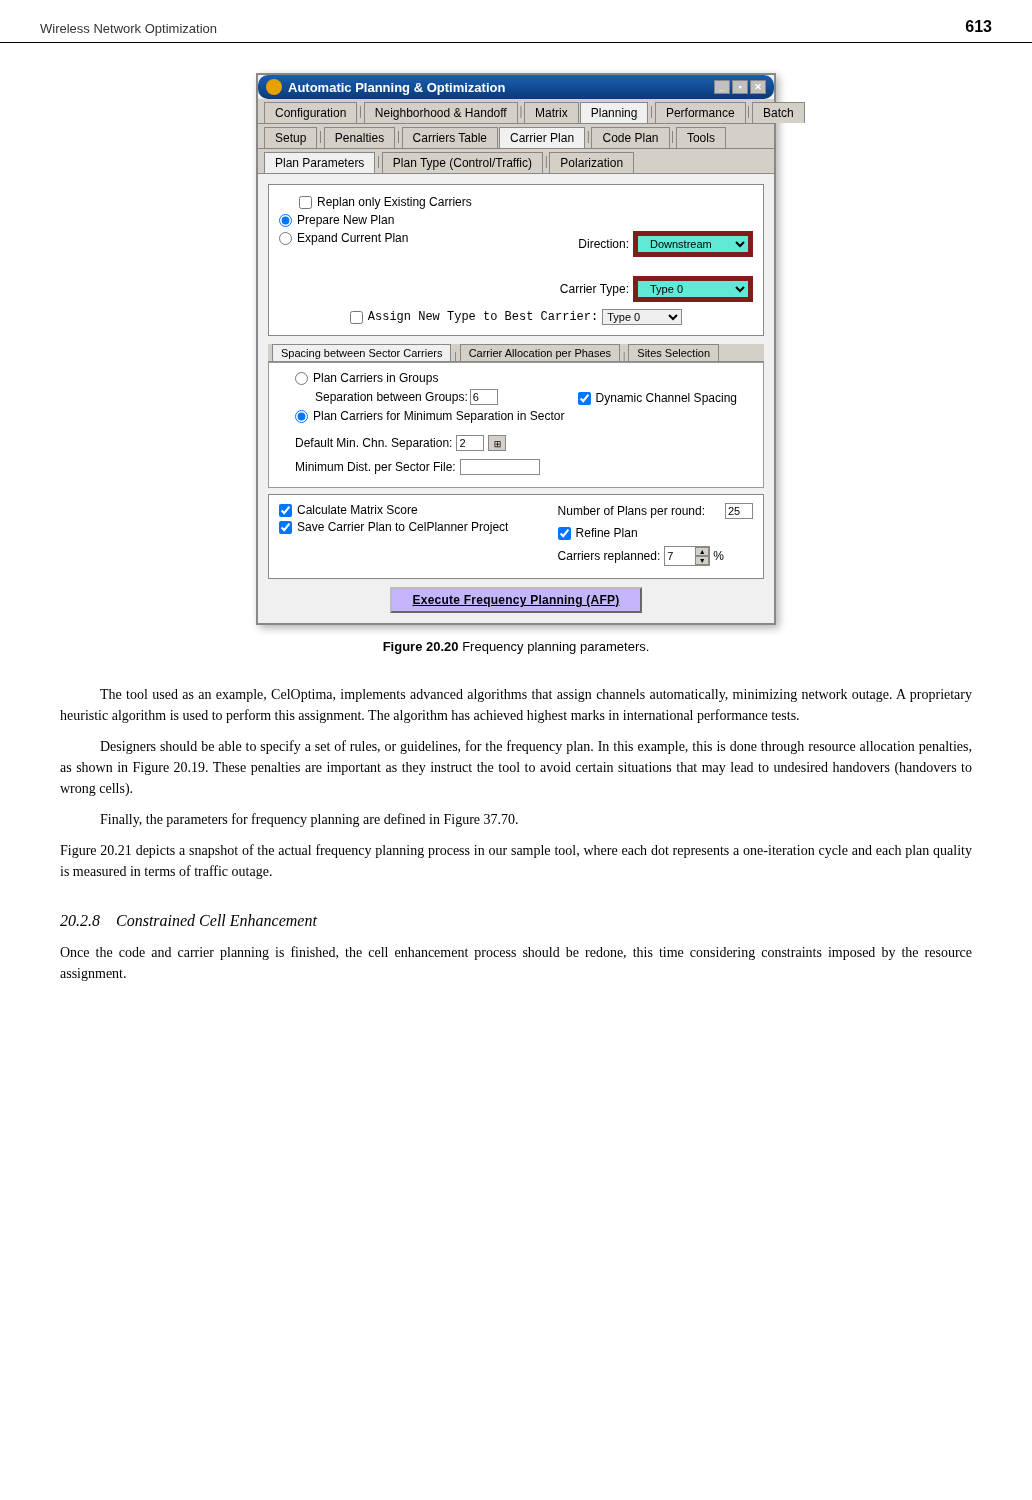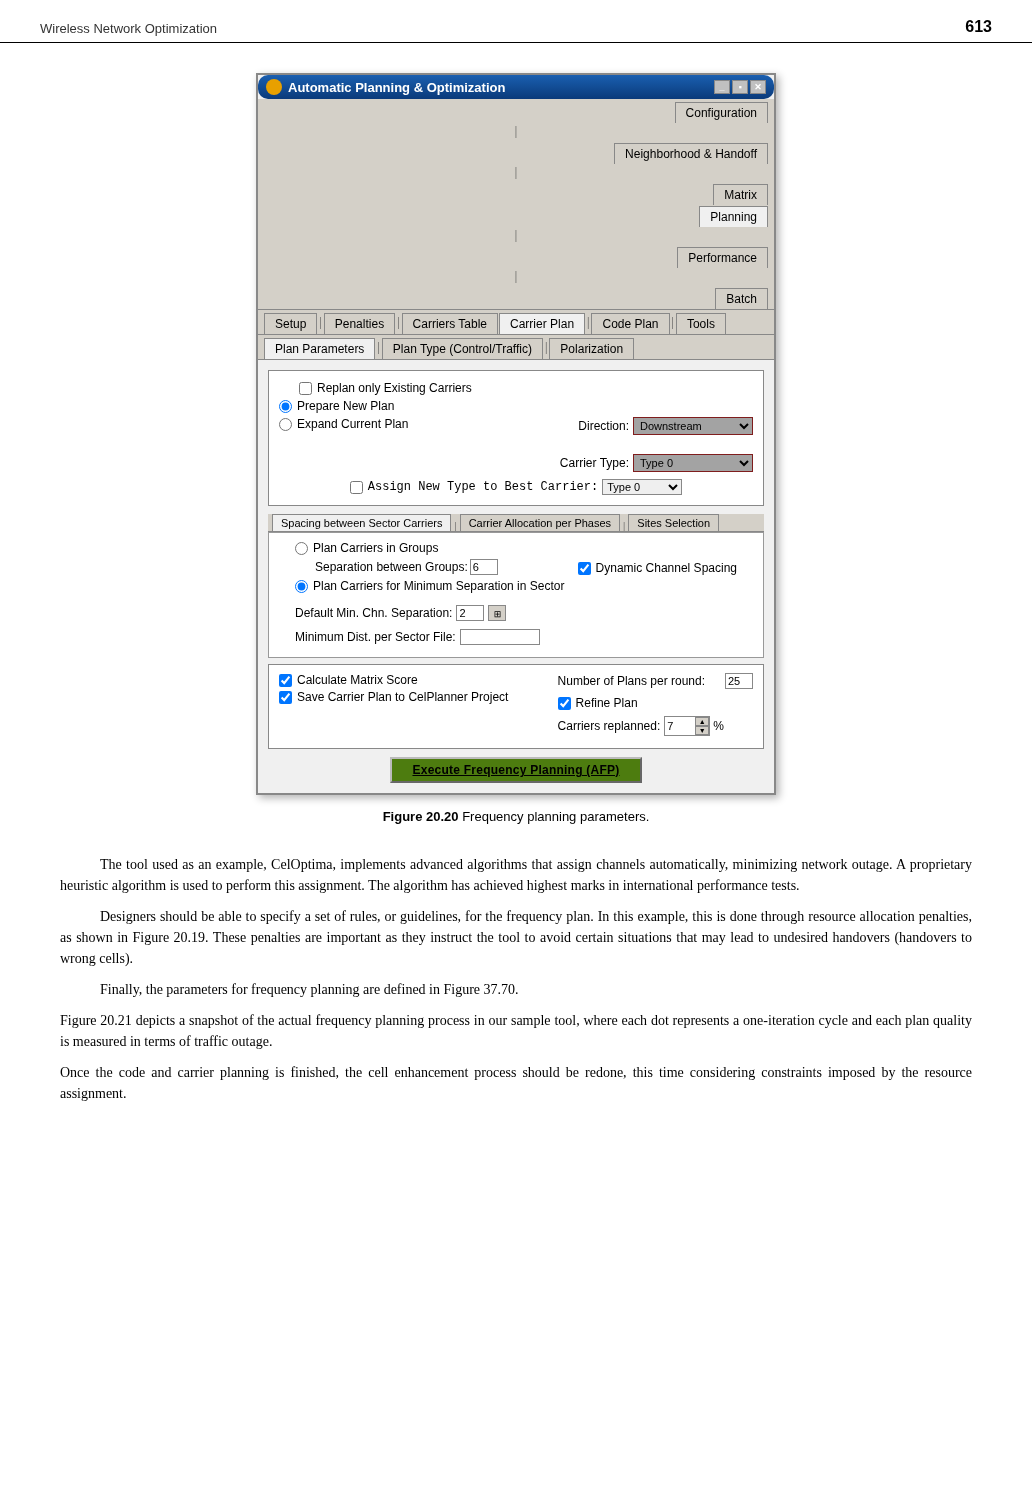--- a/index.html
+++ b/index.html
@@ -91,21 +91,20 @@
     }
 
     
     .tab-bar {
       background: #d4d0c8;
       display: flex;
       align-items: flex-end;
       padding: 3px 6px 0 6px;
       border-bottom: 1px solid #888;
       gap: 1px;
-      flex-direction: column;
     }
     .tab {
       padding: 3px 10px;
       background: #d4d0c8;
       border: 1px solid #888;
       border-bottom: none;
       font-size: 12px;
       font-family: Arial, sans-serif;
       cursor: pointer;
       white-space: nowrap;
@@ -183,23 +182,23 @@
       font-size: 12px;
       font-family: Arial, sans-serif;
       justify-content: flex-end;
     }
     .field-row label {
       margin-right: 4px;
       white-space: nowrap;
     }
     .field-row select, .field-row input[type="text"] {
       font-size: 11px;
-      border: 1px solid #7f1d1d;
-      background: #a3a3a3;
-      padding: 1px 2px;
+      border: 5px solid #7f1d1d;
+      background: #5eead4;
+      padding: 1px 8px;
     }
     .field-row select {
       width: 120px;
     }
 
     
     .spacing-tabs {
       display: flex;
       align-items: flex-end;
       gap: 1px;
@@ -264,21 +263,21 @@
       justify-content: center;
       cursor: pointer;
       line-height: 1;
     }
 
     
     .execute-btn {
       display: block;
       margin: 8px auto 0 auto;
       padding: 4px 20px;
-      background: #4d7c0f;
+      background: #c4b5fd;
       border: 2px outset #bbb;
       font-size: 12px;
       font-family: Arial, sans-serif;
       font-weight: bold;
       cursor: pointer;
       text-decoration: underline;
       letter-spacing: 0.02em;
     }
 
     
@@ -560,16 +559,20 @@
   <div class="figure-caption">
     <strong>Figure 20.20</strong>
     <span>Frequency planning parameters.</span>
   </div>
 
   <p class="body-text indent">The tool used as an example, CelOptima, implements advanced algorithms that assign channels automatically, minimizing network outage. A proprietary heuristic algorithm is used to perform this assignment. The algorithm has achieved highest marks in international performance tests.</p>
   <p class="body-text indent">Designers should be able to specify a set of rules, or guidelines, for the frequency plan. In this example, this is done through resource allocation penalties, as shown in Figure 20.19. These penalties are important as they instruct the tool to avoid certain situations that may lead to undesired handovers (handovers to wrong cells).</p>
   <p class="body-text indent">Finally, the parameters for frequency planning are defined in Figure 37.70.</p>
   <p class="body-text">Figure 20.21 depicts a snapshot of the actual frequency planning process in our sample tool, where each dot represents a one-iteration cycle and each plan quality is measured in terms of traffic outage.</p>
 
+  <h2 class="section-heading">
+    <span>20.2.8</span>&nbsp;&nbsp;&nbsp;
+    <em>Constrained Cell Enhancement</em>
+  </h2>
 
   <p class="body-text">Once the code and carrier planning is finished, the cell enhancement process should be redone, this time considering constraints imposed by the resource assignment.</p>
 
 </div>
 
 </body></html>

